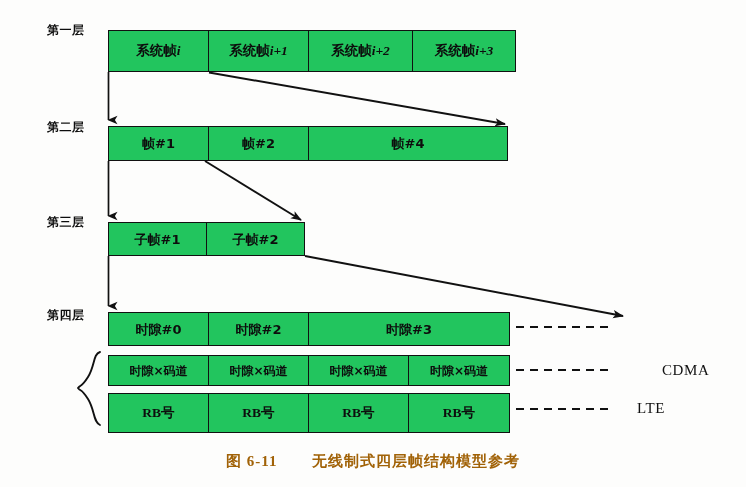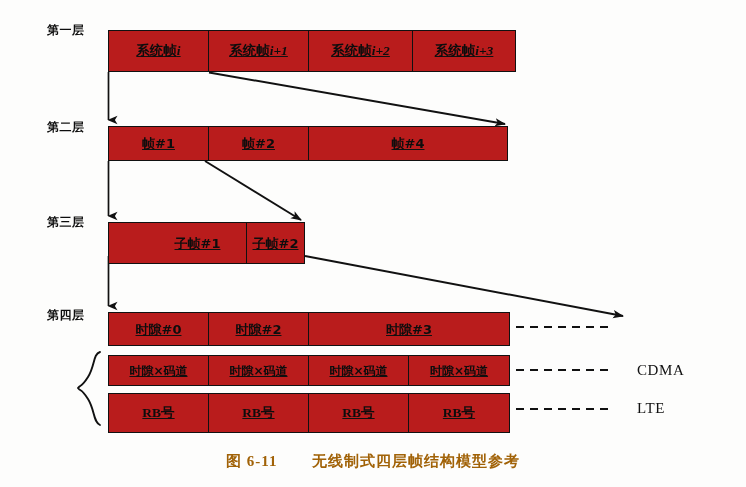--- a/index.html
+++ b/index.html
@@ -31,22 +31,21 @@
     white-space: nowrap;
     line-height: 1;
   }
 
   
   .row {
     position: absolute;
     display: flex;
     box-sizing: border-box;
     border: 1.6px solid #111111;
-    background: #b91c1c;
-    text-decoration: underline;
+    background: #22c55e;
   }
   .cell {
     box-sizing: border-box;
     display: flex;
     align-items: center;
     justify-content: center;
     border-right: 1.6px solid #111111;
     font-family: "DejaVu Sans", "Liberation Sans", sans-serif;
     font-weight: bold;
     font-size: 13px;
@@ -170,38 +169,38 @@
         <span class="it">i+3</span>
     </div>
   </div>
 
   <div class="row" style="left:108px; top:126px; width:400px; height:35px;">
     <div class="cell" style="width:100px;">帧#1</div>
     <div class="cell" style="width:100px;">帧#2</div>
     <div class="cell" style="flex:1;">帧#4</div>
   </div>
 
-  <div class="row" style="left:108px; top:222px; width:197px; height:42px;padding-left:40px;">
+  <div class="row" style="left:108px; top:222px; width:197px; height:34px;">
     <div class="cell" style="width:98px;">子帧#1</div>
     <div class="cell" style="flex:1;">子帧#2</div>
   </div>
 
   <div class="row" style="left:108px; top:312px; width:402px; height:34px;">
     <div class="cell" style="width:100px;">时隙#0</div>
     <div class="cell" style="width:100px;">时隙#2</div>
     <div class="cell" style="flex:1;">时隙#3</div>
   </div>
 
   <div class="row" style="left:108px; top:355px; width:402px; height:31px;">
     <div class="cell small" style="width:100px;">时隙×码道</div>
     <div class="cell small" style="width:100px;">时隙×码道</div>
     <div class="cell small" style="width:100px;">时隙×码道</div>
     <div class="cell small" style="flex:1;">时隙×码道</div>
   </div>
-  <div class="tech-label" style="left:637px; top:363px;">CDMA</div>
+  <div class="tech-label" style="left:662px; top:363px;">CDMA</div>
 
   <div class="row" style="left:108px; top:393px; width:402px; height:40px;">
     <div class="cell serif" style="width:100px;">RB号</div>
     <div class="cell serif" style="width:100px;">RB号</div>
     <div class="cell serif" style="width:100px;">RB号</div>
     <div class="cell serif" style="flex:1;">RB号</div>
   </div>
   <div class="tech-label" style="left:637px; top:401px;">LTE</div>
 
   <div id="caption">

